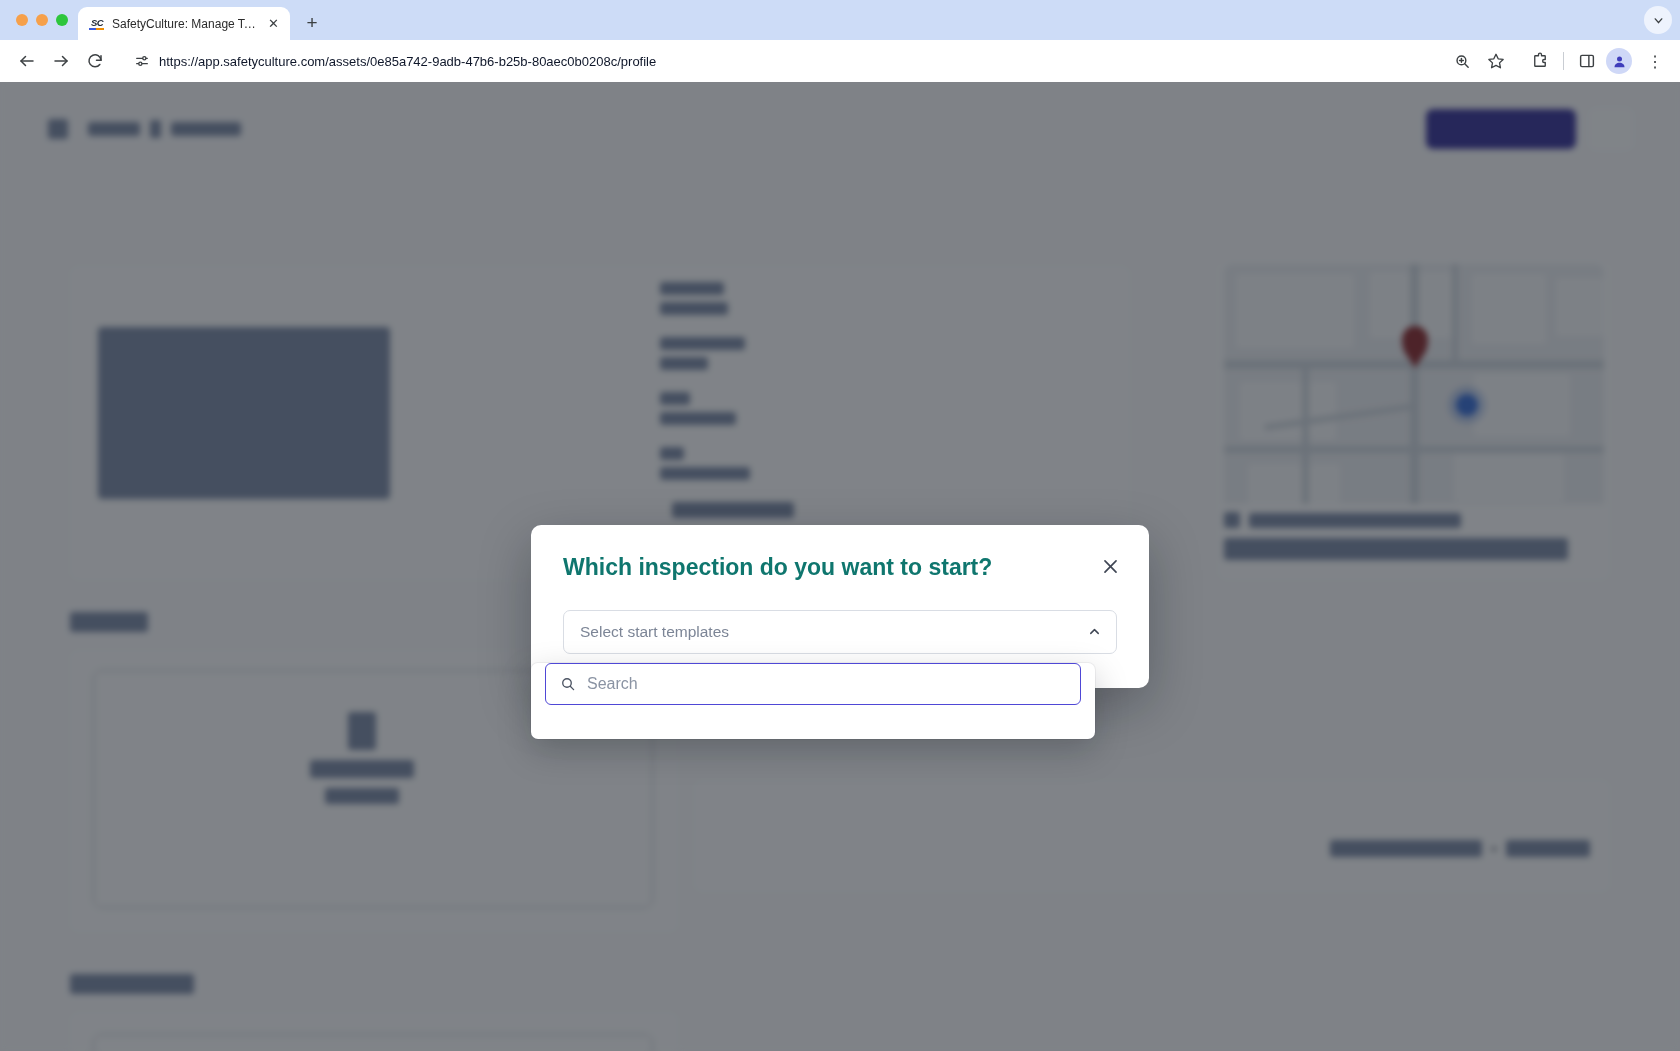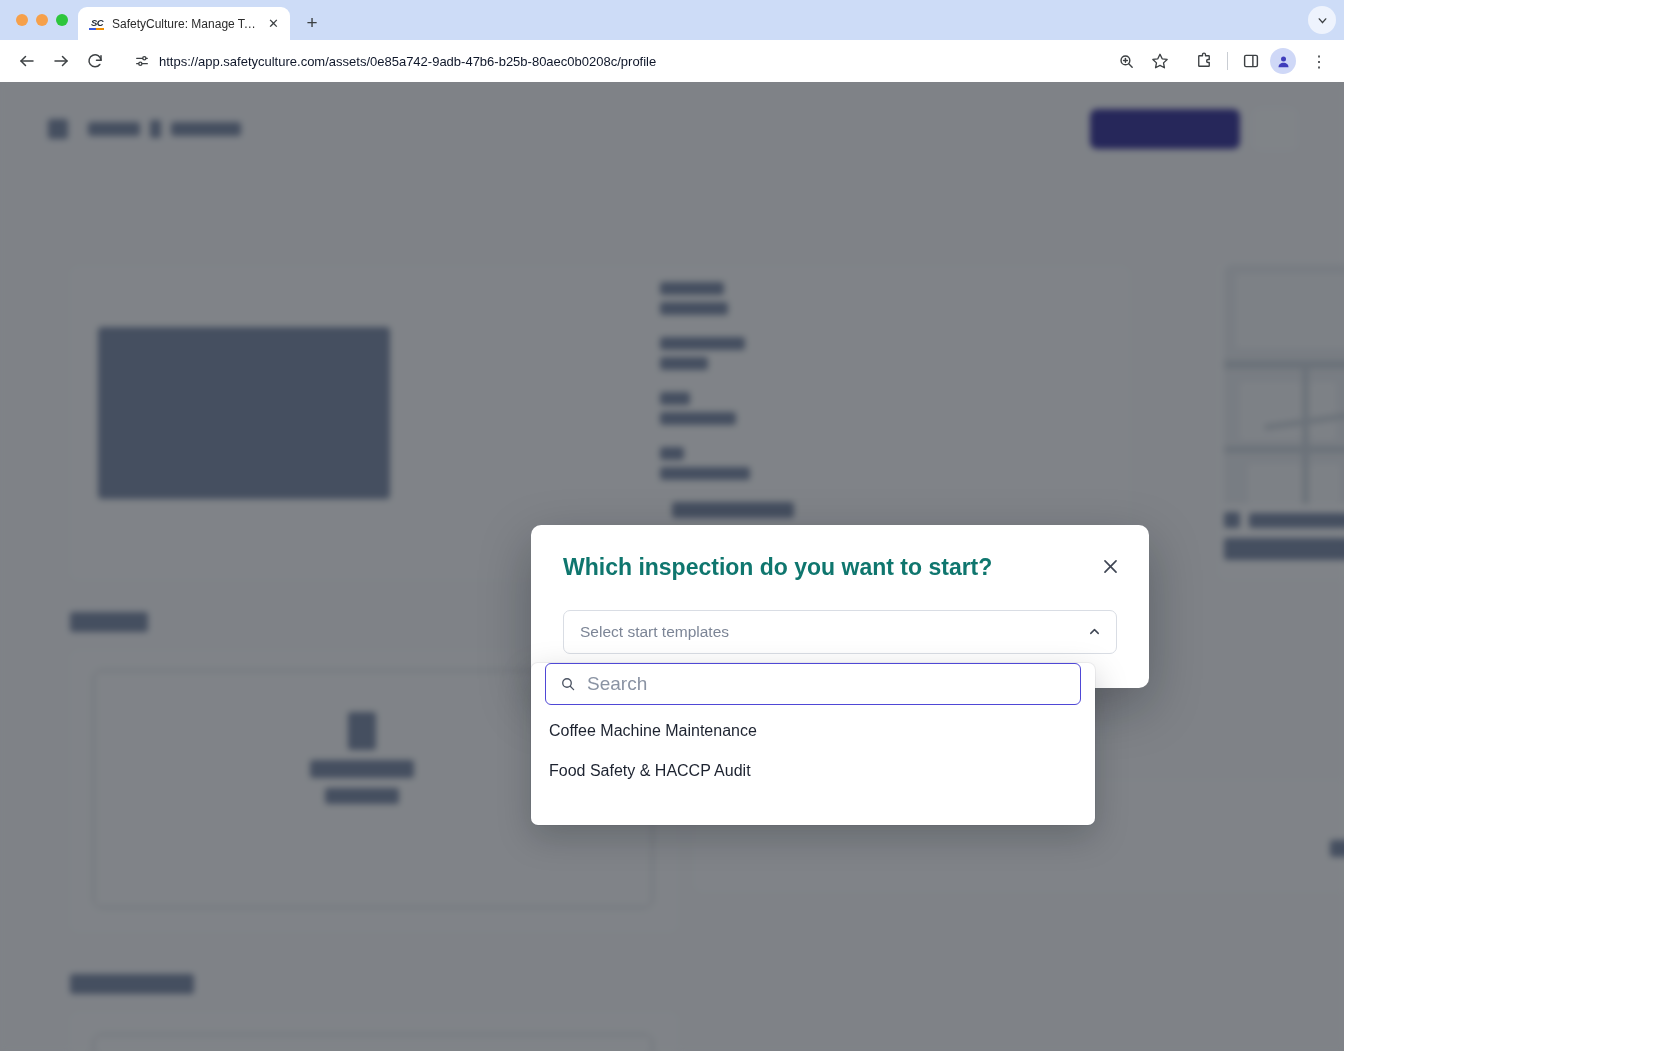--- a/index.html
+++ b/index.html
@@ -7,21 +7,21 @@
   html, body {
     width: 1680px;
     height: 1051px;
     overflow: hidden;
     font-family: "Liberation Sans", sans-serif;
     background: #ffffff;
   }
 
   
   .browser {
-    width: 1344px;
+    width: 1680px;
     height: 1051px;
     position: relative;
     display: flex;
     flex-direction: column;
     background: #ffffff;
   }
 
   .tabstrip {
     height: 40px;
     background: #cddcf7;
@@ -377,21 +377,21 @@
     border-radius: 6px;
     display: flex;
     align-items: center;
     gap: 11px;
     padding: 0 14px;
     background: #ffffff;
   }
   .search-input {
     border: none;
     outline: none;
-    font-size: 19px;
+    font-size: 16px;
     font-family: "Liberation Sans", sans-serif;
     color: #1d2330;
     background: transparent;
     flex: 1 1 auto;
     height: 100%;
   }
   .search-input::placeholder { color: #8a93a3; }
 
   .group-label {
     margin: 30px 0 0 14px;
@@ -626,21 +626,17 @@
           <span>
             <svg width="16" height="16" viewBox="0 0 24 24" fill="none" stroke="#4b5362" stroke-width="2" stroke-linecap="round">
                 <circle cx="10.5" cy="10.5" r="6.4"></circle>
                 <line x1="15.4" y1="15.4" x2="20.4" y2="20.4"></line>
               </svg>
           </span>
           <input class="search-input" type="text" placeholder="Search" style="">
         </div>
 
 
-        <div class="dd-list">
-          <div class="dd-item">Coffee Machine Maintenance</div>
-          <div class="dd-item">Food Safety &amp; HACCP Audit</div>
-        </div>
       </div>
     </div>
 
   </div>
 </div>
 
 </body></html>

